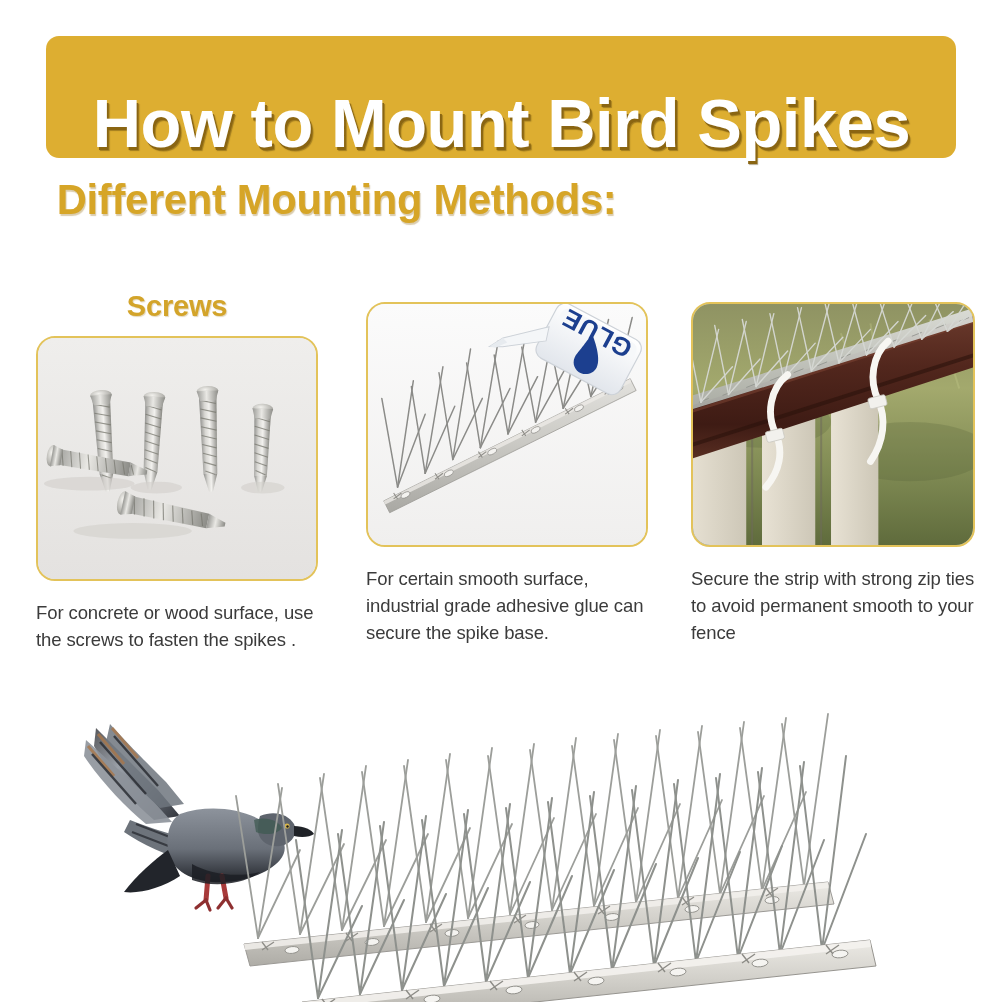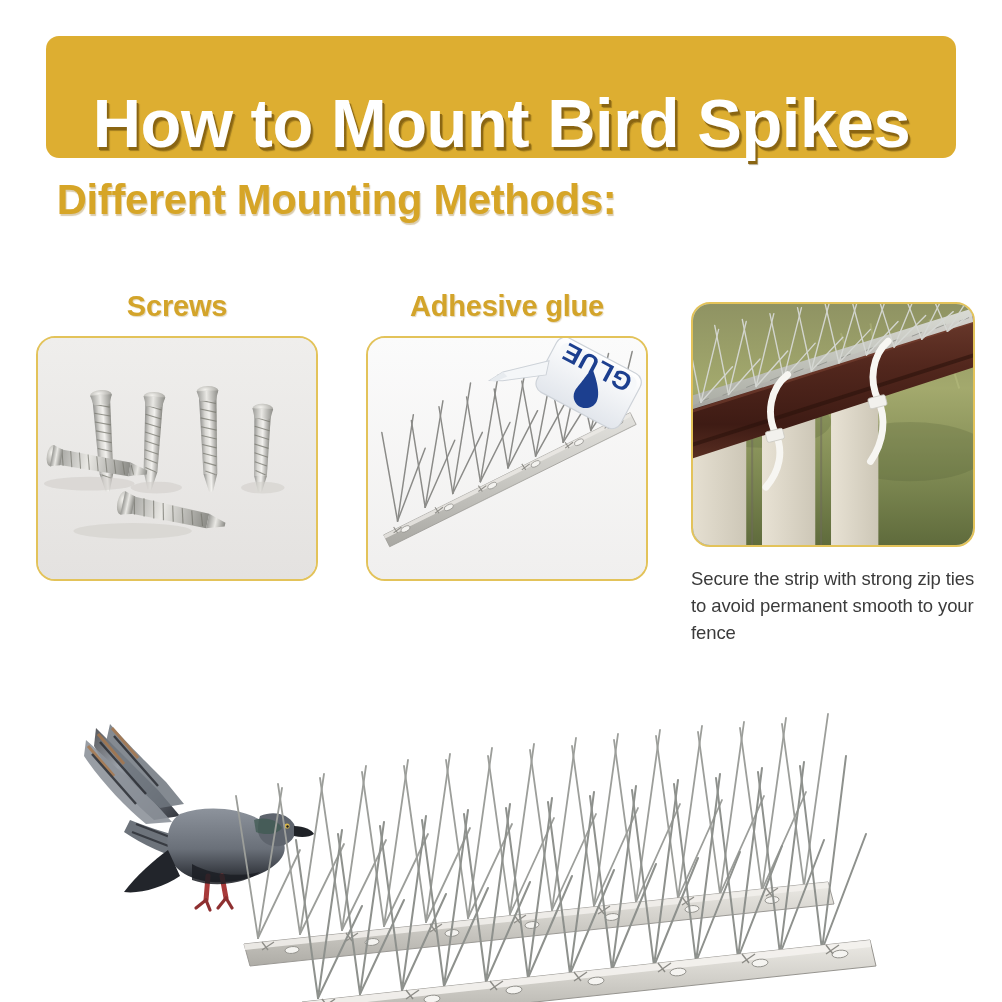--- a/index.html
+++ b/index.html
@@ -230,24 +230,24 @@
         </g>
 
         <g fill="#cfcdc9" opacity="0.55">
           <ellipse cx="96" cy="196" rx="60" ry="8"></ellipse>
           <ellipse cx="52" cy="148" rx="46" ry="7"></ellipse>
           <ellipse cx="120" cy="152" rx="26" ry="6"></ellipse>
           <ellipse cx="228" cy="152" rx="22" ry="6"></ellipse>
         </g>
       </svg>
     </div>
+    <div class="caption">For concrete or wood surface, use the screws to fasten the spikes .</div>
   </div>
 
   <div class="col col-2">
-    <div class="col-head">Adhesive glue</div>
     <div class="photo">
       <svg viewBox="0 0 282 245" preserveAspectRatio="xMidYMid slice">
         <defs>
           <linearGradient id="bg2" x1="0" y1="0" x2="0" y2="1">
             <stop offset="0" stop-color="#fbfbfb"></stop>
               <stop offset="1" stop-color="#f0efee"></stop>
           </linearGradient>
           <linearGradient id="rail2" x1="0" y1="0" x2="0" y2="1">
             <stop offset="0" stop-color="#e3e2de"></stop>
               <stop offset="0.5" stop-color="#c9c8c3"></stop>
@@ -317,20 +317,21 @@
 
           <path d="M44,16 C44,16 64,32 64,44 C64,53 55,58 48,56 C42,54 38,48 40,40 C42,30 44,16 44,16 Z" fill="#1c3f8f"></path>
 
           <text x="48" y="16" text-anchor="middle" transform="rotate(180 48 10)" font-family="'Liberation Sans', sans-serif" font-weight="bold" font-size="26" fill="#1c3f8f" letter-spacing="1">GLUE</text>
 
           <path d="M2,30 L-34,62 L-42,76 L-30,70 L6,44 Z" fill="#f4f6f8" stroke="#cdd2d8" stroke-width="1"></path>
           <path d="M-34,62 L-42,76 L-36,74 L-28,64 Z" fill="#e7ebef"></path>
         </g>
       </svg>
     </div>
+    <div class="caption">For certain smooth surface, industrial grade adhesive glue can secure the spike base.</div>
   </div>
 
   <div class="col col-3">
     <div class="photo">
       <svg viewBox="0 0 284 245" preserveAspectRatio="xMidYMid slice">
         <defs>
           <linearGradient id="grass" x1="0" y1="0" x2="0" y2="1">
             <stop offset="0" stop-color="#8f9363"></stop>
               <stop offset="0.35" stop-color="#a3a96d"></stop>
             <stop offset="0.7" stop-color="#7f8a53"></stop>

